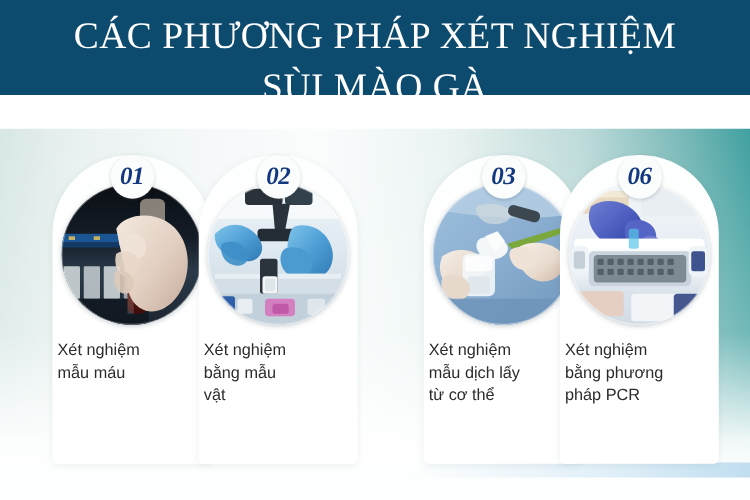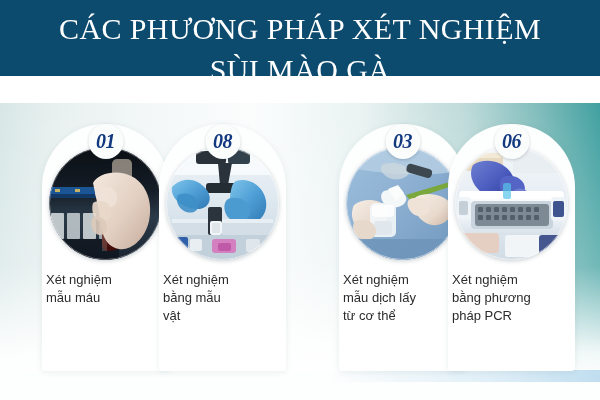--- a/index.html
+++ b/index.html
@@ -261,21 +261,21 @@
           <rect x="10" y="90" width="12" height="14" rx="2" fill="#2f5fa8"></rect>
           <rect x="24" y="92" width="12" height="12" rx="2" fill="#e9eef2"></rect>
           <rect x="46" y="92" width="24" height="14" rx="3" fill="#d47fbf"></rect>
           <rect x="52" y="96" width="13" height="8" rx="2" fill="#c05aa8"></rect>
           <rect x="80" y="92" width="14" height="13" rx="2" fill="#dfe7ec"></rect>
           <circle cx="56.5" cy="56.5" r="56" fill="none" stroke="#ffffff" stroke-opacity="0.5" stroke-width="1"></circle>
         </g>
       </svg>
     </div>
     <div class="badge">
-      <div class="badge-num">08</div>
+      <div class="badge-num">02</div>
     </div>
     <div class="caption">Xét nghiệm
 bằng mẫu
 vật</div>
   </div>
 
   <div class="card card-3">
     <div class="photo">
       <svg width="113" height="113" viewBox="0 0 113 113" aria-hidden="true">
         <defs>

